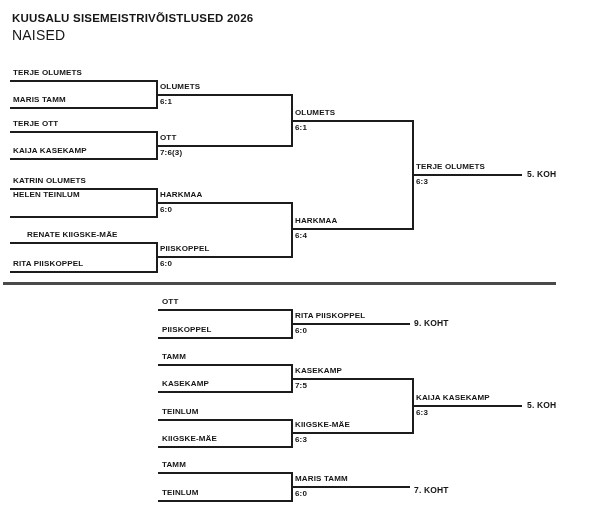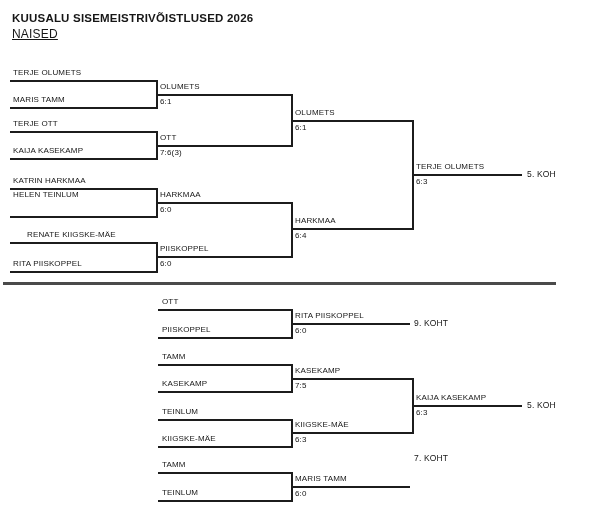--- a/index.html
+++ b/index.html
@@ -1,40 +1,40 @@
 <!DOCTYPE html>
 <html><head>
 <meta charset="utf-8">
 <style>
   html,body{margin:0;padding:0;background:#fff;}
   .page{
     position:relative;width:556px;height:513px;background:#ffffff;
     font-family:"Liberation Sans", sans-serif;color:#161616;overflow:hidden;
   }
   .title{position:absolute;font-size:11.5px;font-weight:bold;letter-spacing:.2px;white-space:nowrap;}
-  .subtitle{position:absolute;font-size:12px;letter-spacing:.2px;white-space:nowrap;text-decoration:underline;}
-  .t{position:absolute;font-size:8px;line-height:10px;letter-spacing:.15px;white-space:nowrap;}
+  .subtitle{position:absolute;font-size:14px;letter-spacing:.2px;white-space:nowrap;}
+  .t{position:absolute;font-size:8px;line-height:10px;letter-spacing:.15px;white-space:nowrap;font-weight:bold;}
   .place{font-size:8.5px;}
   .hl{position:absolute;height:2px;background:#1c1c1c;}
   .vl{position:absolute;width:2px;background:#1c1c1c;}
   .divider{position:absolute;height:3px;background:#4a4a4a;}
 </style>
 </head>
 <body>
 
 <div class="page">
 
   <div class="title" style="left:12px;top:12px">KUUSALU SISEMEISTRIVÕISTLUSED 2026</div>
   <div class="subtitle" style="left:12px;top:27px">NAISED</div>
 
   <div class="t" style="left:13px;top:68px">TERJE OLUMETS</div>
   <div class="t" style="left:13px;top:95px">MARIS TAMM</div>
   <div class="t" style="left:13px;top:119px">TERJE OTT</div>
   <div class="t" style="left:13px;top:146px">KAIJA KASEKAMP</div>
-  <div class="t" style="left:13px;top:176px">KATRIN HARKMAA</div>
+  <div class="t" style="left:13px;top:176px">KATRIN OLUMETS</div>
   <div class="t" style="left:13px;top:190px">HELEN TEINLUM</div>
   <div class="t" style="left:27px;top:230px">RENATE KIIGSKE-MÄE</div>
   <div class="t" style="left:13px;top:259px">RITA PIISKOPPEL</div>
 
   <div class="hl" style="left:10px;top:80px;width:148px"></div>
   <div class="hl" style="left:10px;top:107px;width:148px"></div>
   <div class="hl" style="left:10px;top:131px;width:148px"></div>
   <div class="hl" style="left:10px;top:158px;width:148px"></div>
   <div class="hl" style="left:10px;top:188px;width:148px"></div>
   <div class="hl" style="left:10px;top:216px;width:148px"></div>
@@ -109,15 +109,15 @@
   <div class="t place" style="left:527px;top:400px">5. KOHT</div>
 
   <div class="t" style="left:162px;top:460px">TAMM</div>
   <div class="t" style="left:162px;top:488px">TEINLUM</div>
   <div class="hl" style="left:158px;top:472px;width:135px"></div>
   <div class="hl" style="left:158px;top:500px;width:135px"></div>
   <div class="vl" style="left:291px;top:472px;height:30px"></div>
   <div class="hl" style="left:291px;top:486px;width:119px"></div>
   <div class="t" style="left:295px;top:474px">MARIS TAMM</div>
   <div class="t" style="left:295px;top:489px">6:0</div>
-  <div class="t place" style="left:414px;top:453px">7. KOHT</div>
+  <div class="t place" style="left:414px;top:485px">7. KOHT</div>
 
 </div>
 
 </body></html>

